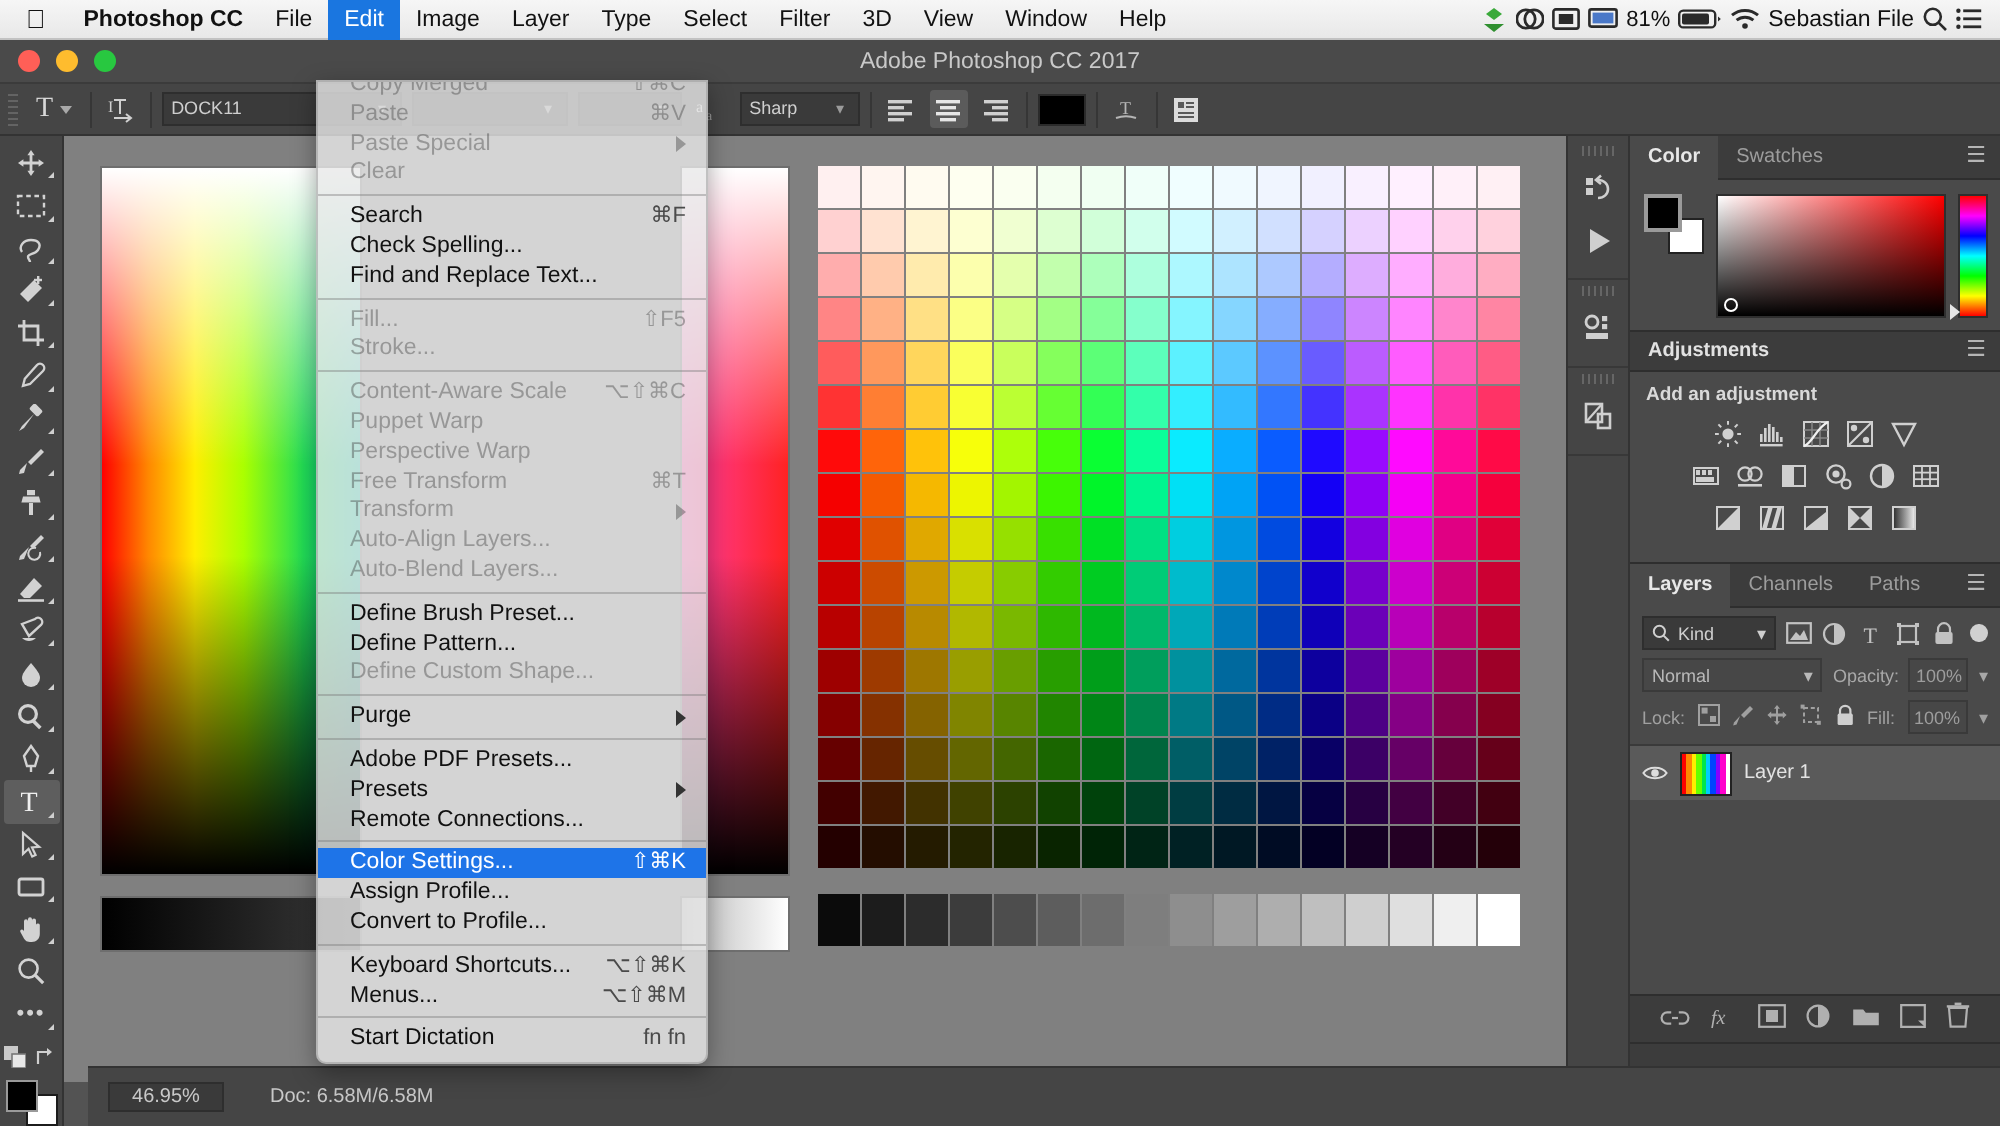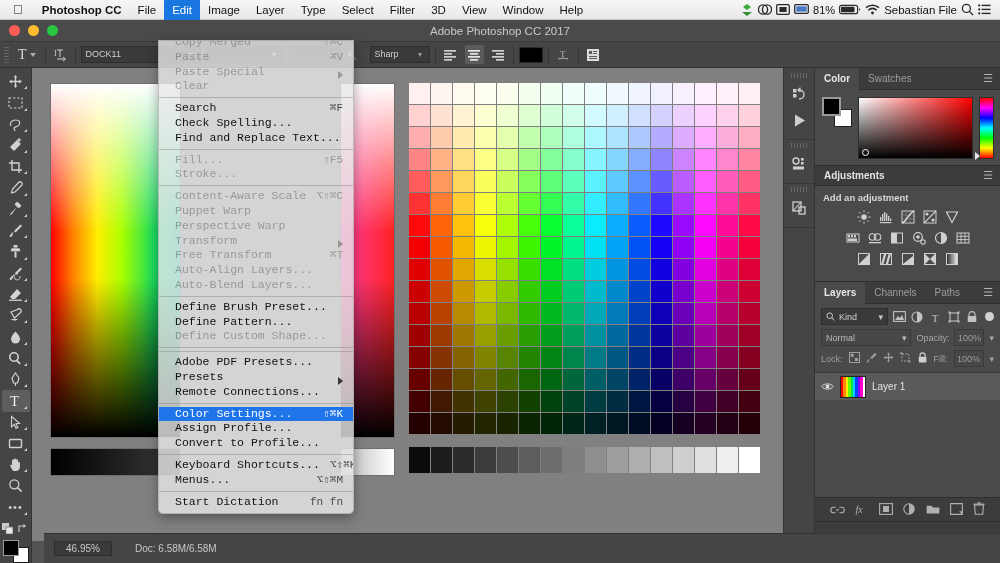--- a/index.html
+++ b/index.html
@@ -233,22 +233,22 @@
   
   .menu {
     position: absolute; left: 158px; top: 20px; width: 196px;
     background: rgba(232,232,232,0.80);
     border: 1px solid rgba(150,150,150,0.5);
     border-radius: 0 0 5px 5px;
     box-shadow: 0 4px 12px rgba(0,0,0,0.35);
     z-index: 55; padding: 3px 0 4px; overflow: hidden;
     font-size: 11.5px; color: #111;
   }
-  .mrow { height: 14.8px; display: flex; align-items: flex-end; padding: 0 10px 0 16px;
-          line-height: 14.8px; white-space: nowrap; font-family: Liberation Mono, monospace; }
+  .mrow { height: 14.8px; display: flex; align-items: center; padding: 0 10px 0 16px;
+          line-height: 14.8px; white-space: nowrap; }
   .mrow .lbl { flex: 1; }
   .mrow .key { color: #4a4a4a; font-size: 11px; padding-left: 10px; }
   .mrow.dis { color: rgba(60,60,60,0.40); }
   .mrow.dis .key { color: rgba(60,60,60,0.40); }
   .mrow.hl { background: #1e74e8; color: #fff; }
   .mrow.hl .key { color: #fff; }
   .mrow .arw { width: 0; height: 0; border-top: 4px solid transparent; border-bottom: 4px solid transparent;
                border-left: 5px solid #333; margin-left: 8px; }
   .mrow.dis .arw { border-left-color: rgba(60,60,60,0.40); }
   .mdiv { height: 1px; background: rgba(120,120,120,0.40); margin: 3px 0; }
@@ -1358,44 +1358,48 @@
           <span class="lbl">Content-Aware Scale</span>
           <span class="key">⌥⇧⌘C</span>
         </div>
         <div class="mrow dis">
           <span class="lbl">Puppet Warp</span>
         </div>
         <div class="mrow dis">
           <span class="lbl">Perspective Warp</span>
         </div>
         <div class="mrow dis">
+          <span class="lbl">Free Transform</span>
+          <span class="key">⌘T</span>
+        </div>
+        <div class="mrow dis">
           <span class="lbl">Transform</span>
           <i class="arw"></i>
-        </div>
-        <div class="mrow dis">
-          <span class="lbl">Free Transform</span>
-          <span class="key">⌘T</span>
         </div>
         <div class="mrow dis">
           <span class="lbl">Auto-Align Layers...</span>
         </div>
         <div class="mrow dis">
           <span class="lbl">Auto-Blend Layers...</span>
         </div>
         <div class="mdiv"></div>
         <div class="mrow">
           <span class="lbl">Define Brush Preset...</span>
         </div>
         <div class="mrow">
           <span class="lbl">Define Pattern...</span>
         </div>
         <div class="mrow dis">
           <span class="lbl">Define Custom Shape...</span>
         </div>
         <div class="mdiv"></div>
+        <div class="mrow">
+          <span class="lbl">Purge</span>
+          <i class="arw"></i>
+        </div>
         <div class="mdiv"></div>
         <div class="mrow">
           <span class="lbl">Adobe PDF Presets...</span>
         </div>
         <div class="mrow">
           <span class="lbl">Presets</span>
           <i class="arw"></i>
         </div>
         <div class="mrow">
           <span class="lbl">Remote Connections...</span>

